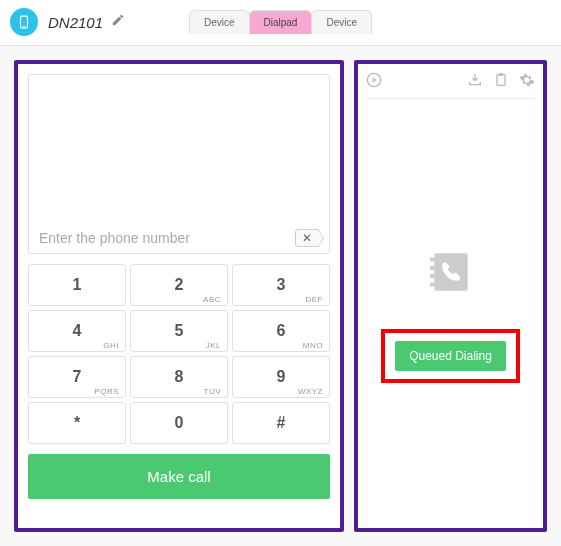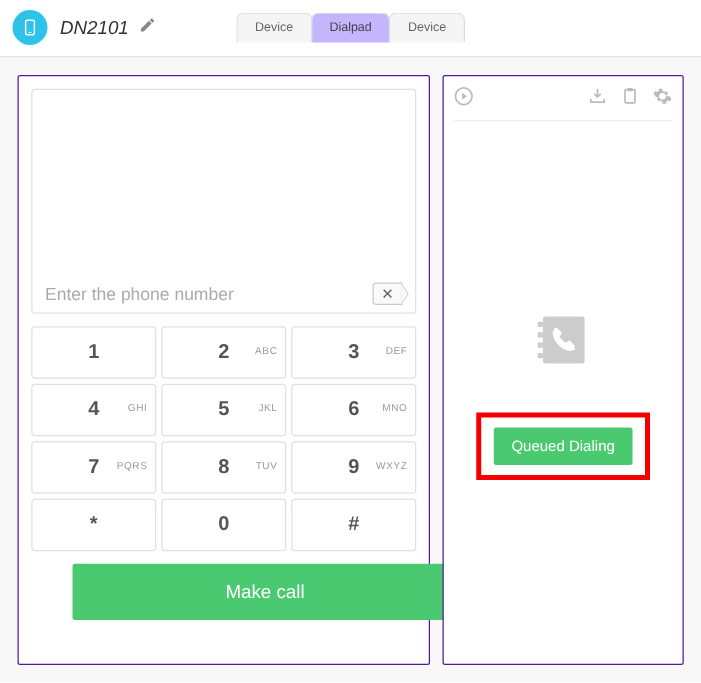--- a/index.html
+++ b/index.html
@@ -44,40 +44,40 @@
     padding: 6px 14px;
     border: 1px solid #ddd;
     border-bottom: none;
     background: #f5f5f5;
     border-radius: 6px 6px 0 0;
     cursor: pointer;
     margin-right: -1px;
     position: relative;
   }
   .tab.active {
-    background: #c4b5fd;
+    background: #f9a8d4;
     color: #444;
     z-index: 2;
   }
   .hr {
     border: none;
     border-top: 1px solid #e0e0e0;
     margin-top: -1px;
   }
 
   .content {
     display: flex;
     gap: 10px;
     padding: 14px;
     background: #f8f8f8;
     height: 500px;
   }
   .panel {
     background: #fff;
-    border: 1px solid #4c1d95;
+    border: 4px solid #4c1d95;
     border-radius: 2px;
   }
   .left { flex: 0 0 330px; padding: 10px; display: flex; flex-direction: column; }
   .right { flex: 1; padding: 8px; display: flex; flex-direction: column; }
 
   .display-area {
     border: 1px solid #e0e0e0;
     border-radius: 3px;
     height: 180px;
     margin-bottom: 10px;
@@ -150,35 +150,34 @@
     justify-content: center;
   }
   .key-digit {
     font-size: 16px;
     font-weight: bold;
     color: #555;
   }
   .key-letters {
     position: absolute;
     right: 6px;
-    bottom: 17px;
+    bottom: 1px;
     font-size: 8px;
     color: #999;
     letter-spacing: 0.5px;
   }
   .make-call {
     background: #4bc970;
     color: #fff;
     border: none;
     border-radius: 2px;
     padding: 14px 0;
     font-size: 15px;
     width: 100%;
     cursor: pointer;
-    margin-left: 33px;
   }
 
   .right-toolbar {
     display: flex;
     justify-content: space-between;
     align-items: center;
     border-bottom: 1px solid #eee;
     padding-bottom: 6px;
     margin-bottom: 10px;
   }

